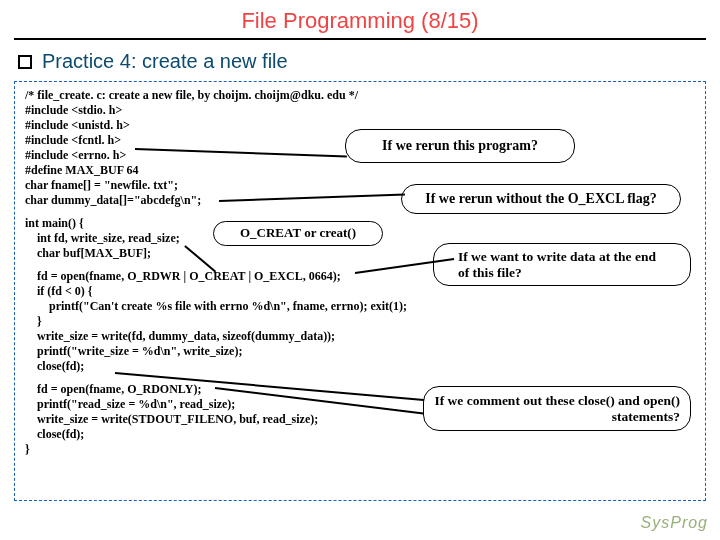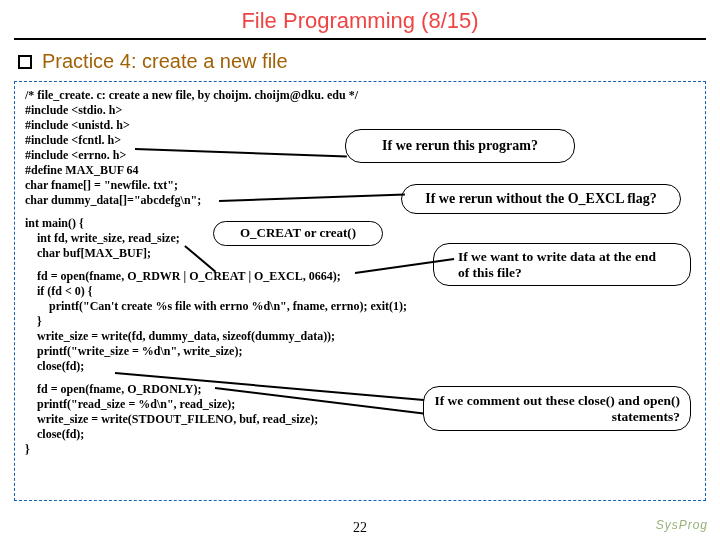--- a/index.html
+++ b/index.html
@@ -1,33 +1,33 @@
 <!DOCTYPE html>
 <html><head>
 <meta charset="utf-8">
 <style>
 html,body{margin:0;padding:0;font-family:Arial,Helvetica,sans-serif;background:#fff;color:#000}
 .slide{width:720px;height:540px;position:relative;box-sizing:border-box;padding:6px 14px 0;overflow:hidden}
 .title{font-size:22px;color:#ef4444;text-align:center;margin:2px 0 4px;font-weight:400}
 hr.rule{border:none;border-top:2.5px solid #000;margin:0 0 10px}
 .bullet{display:flex;align-items:center;margin:2px 0 8px 4px}
 .sq{width:10px;height:10px;border:2px solid #000;margin-right:10px;flex:none}
-.heading{font-size:20px;color:#a16207}
+.heading{font-size:20px;color:#0c4a6e}
 .codebox{border:1px dashed #1a5fb4;padding:6px 10px 4px;font-family:"Times New Roman",serif;font-size:12px;font-weight:bold;line-height:1.25;position:relative;height:408px}
 .codebox .line{white-space:pre}
 .codebox .mt{margin-top:8px}
 .callout{position:absolute;background:#fff;border:1.8px solid #000;border-radius:16px;padding:6px 10px;font-family:"Times New Roman",serif;font-weight:bold;font-size:14px;line-height:1.15;max-width:300px;box-sizing:border-box}
 .callout.c1{top:47px;left:330px;width:230px;text-align:center;padding:8px 10px}
 .callout.c2{top:102px;left:386px;width:280px;text-align:center}
 .callout.c3{top:139px;left:198px;width:170px;text-align:center;font-size:13px;padding:4px 8px}
 .callout.c4{top:161px;left:418px;width:258px;text-align:left;font-size:13.5px;padding:5px 24px}
 .callout.c5{top:304px;left:408px;width:268px;text-align:right;font-size:13.5px}
 .ptr{position:absolute;background:#000;height:1.6px;transform-origin:left center}
 .pagenum{position:absolute;bottom:4px;left:0;width:100%;text-align:center;font-size:14px;font-family:"Times New Roman",serif}
-.logo{position:absolute;right:12px;bottom:8px;font-size:12px;color:#6b8f3e;font-style:italic;letter-spacing:1px;opacity:.7}
+.logo{position:absolute;right:12px;bottom:8px;font-size:16px;color:#6b8f3e;font-style:italic;letter-spacing:1px;opacity:.7}
 </style>
 </head>
 <body>
 <div class="slide">
 
 <div class="title">File Programming (8/15)</div>
 <hr class="rule">
 
 <div class="bullet">
   <span class="sq"></span>
@@ -66,16 +66,15 @@
   <div class="callout c5">If we comment out these close() and open() statements?</div>
 
   <div class="ptr" style="top:66px;left:120px;width:212px;transform:rotate(2deg)"></div>
   <div class="ptr" style="top:118px;left:204px;width:186px;transform:rotate(-2deg)"></div>
   <div class="ptr" style="top:163px;left:170px;width:40px;transform:rotate(40deg)"></div>
   <div class="ptr" style="top:190px;left:340px;width:100px;transform:rotate(-8deg)"></div>
   <div class="ptr" style="top:290px;left:100px;width:310px;transform:rotate(5deg)"></div>
   <div class="ptr" style="top:305px;left:200px;width:210px;transform:rotate(7deg)"></div>
 </div>
 
-<div class="pagenum">22</div>
 <div class="logo">SysProg</div>
 
 </div>
 
 </body></html>

